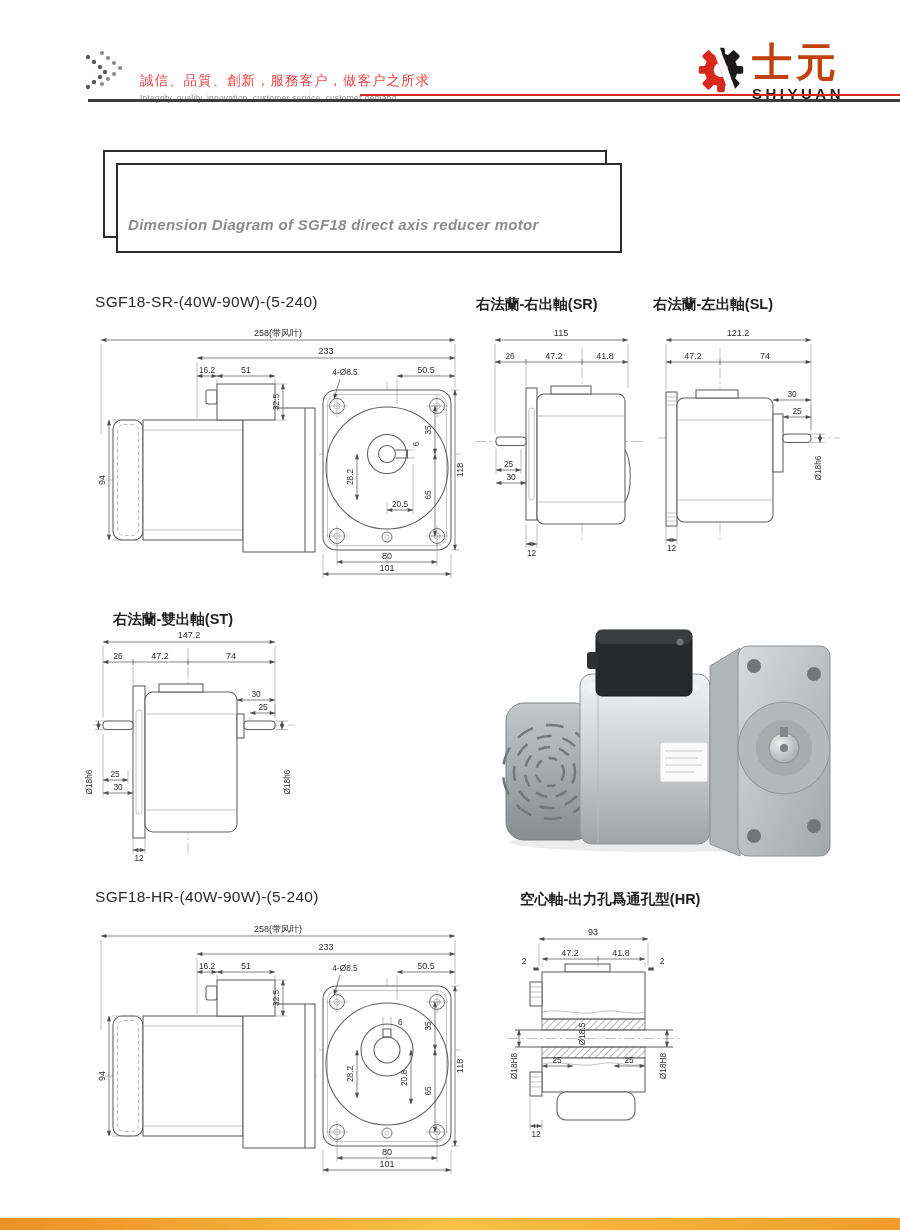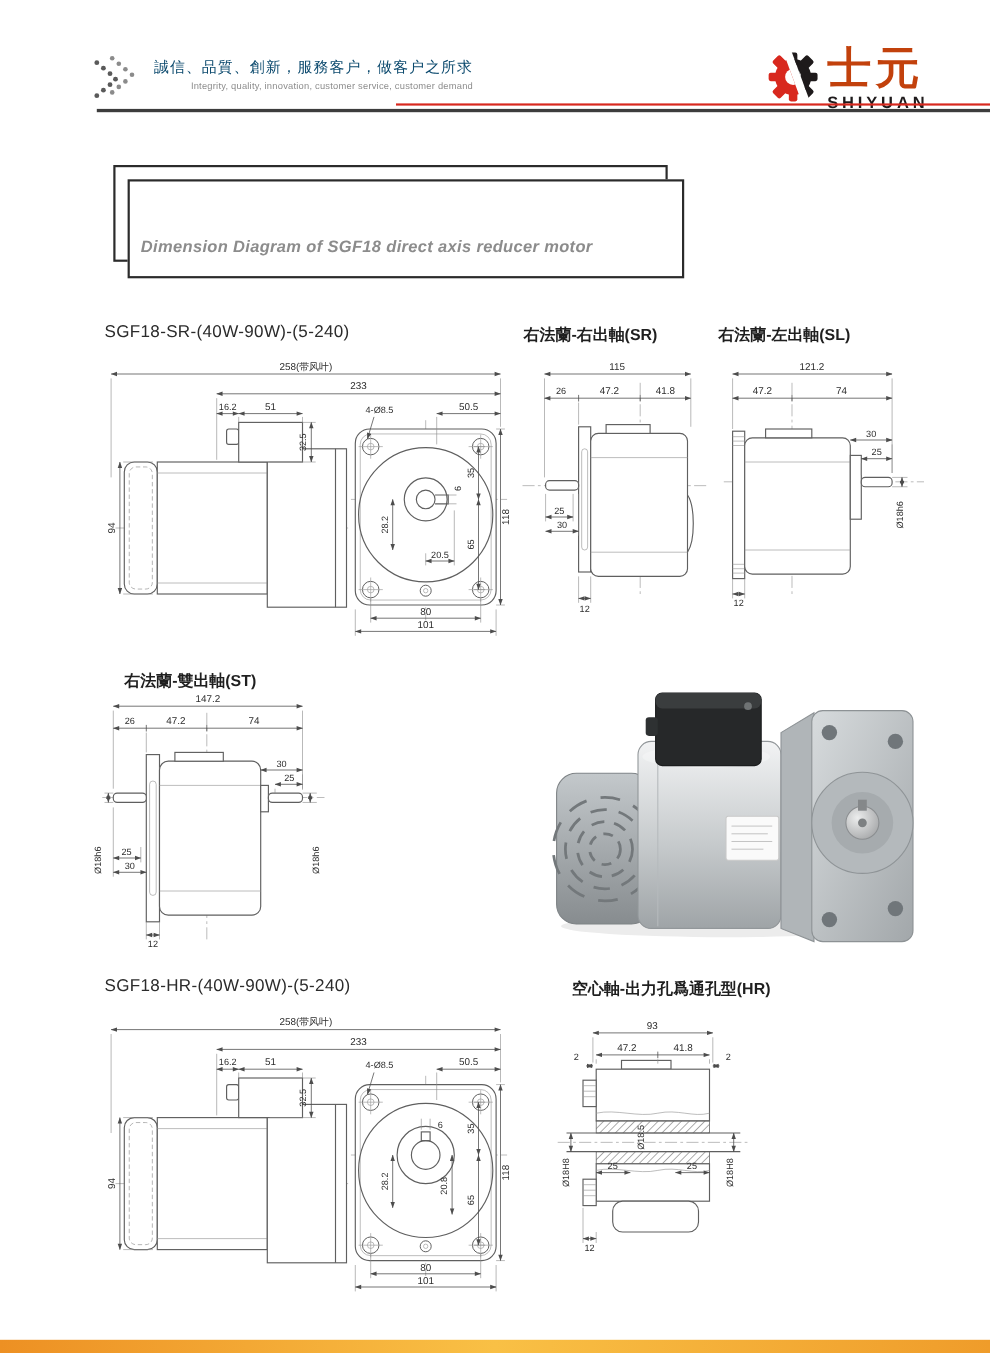--- a/index.html
+++ b/index.html
@@ -1,21 +1,21 @@
 <!DOCTYPE html>
 <html><head>
 <meta charset="utf-8">
 <style>
   html,body{margin:0;padding:0;background:#fff;}
   .page{position:relative;width:900px;height:1230px;background:#ffffff;overflow:hidden;
         font-family:"Liberation Sans","DejaVu Sans",sans-serif;color:#222;}
   .abs{position:absolute;}
   
-  .motto-zh{font-size:13.5px;color:#0c4a6e;letter-spacing:1px;font-weight:500;}
-  .motto-en{font-size:8.5px;color:#8d8d8d;margin-top:3px;letter-spacing:.2px;text-align:right;}
+  .motto-zh{font-size:13.5px;color:#ef4444;letter-spacing:1px;font-weight:500;margin-top:20px;}
+  .motto-en{font-size:8.5px;color:#8d8d8d;margin-top:3px;letter-spacing:.2px;}
   .logo-zh{font-size:40px;font-weight:900;color:#c2410c;line-height:1;letter-spacing:4px;}
   .logo-en{font-size:15px;font-weight:800;color:#1e1a1b;letter-spacing:3.5px;margin-top:3px;}
   .hline-red{position:absolute;left:360px;top:94px;width:540px;height:2px;background:#d8281e;}
   .hline-dark{position:absolute;left:88px;top:99px;width:812px;height:2.5px;background:#3d3d3d;}
   
   .tframe{position:absolute;border:2px solid #2b2b2b;background:transparent;}
   .big-title{font-size:41px;font-weight:900;color:#1d1d1d;letter-spacing:1px;line-height:1.1;white-space:nowrap;}
   .sub-title{font-size:15px;font-weight:700;font-style:italic;color:#8c8c8c;letter-spacing:.3px;white-space:nowrap;}
   
   .model-label{font-size:15.5px;color:#2b2b2b;letter-spacing:.3px;white-space:nowrap;text-align:center;}

